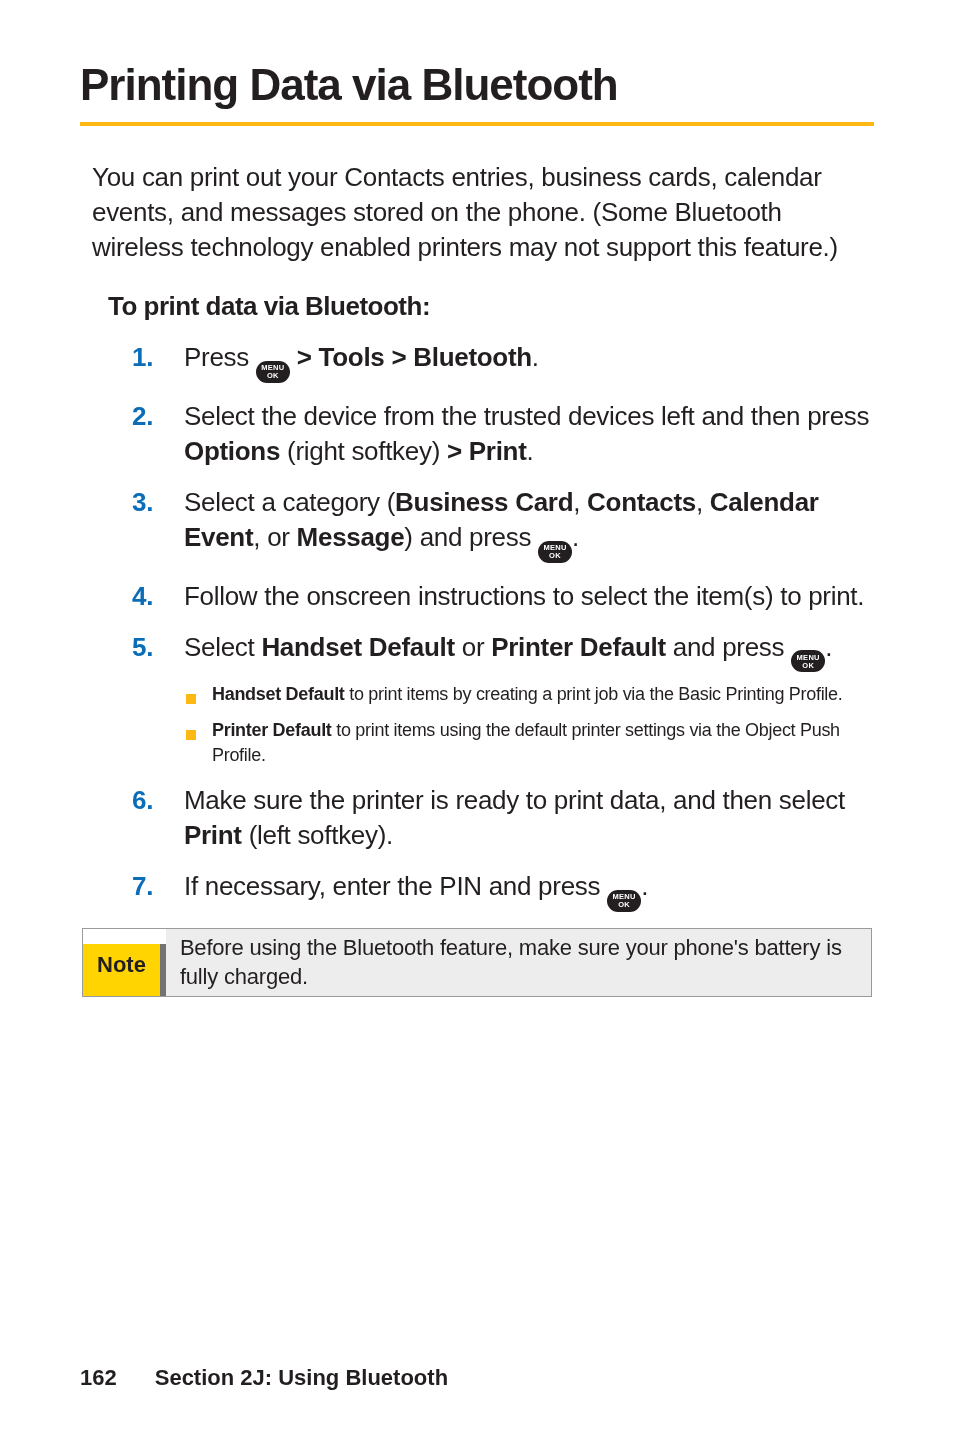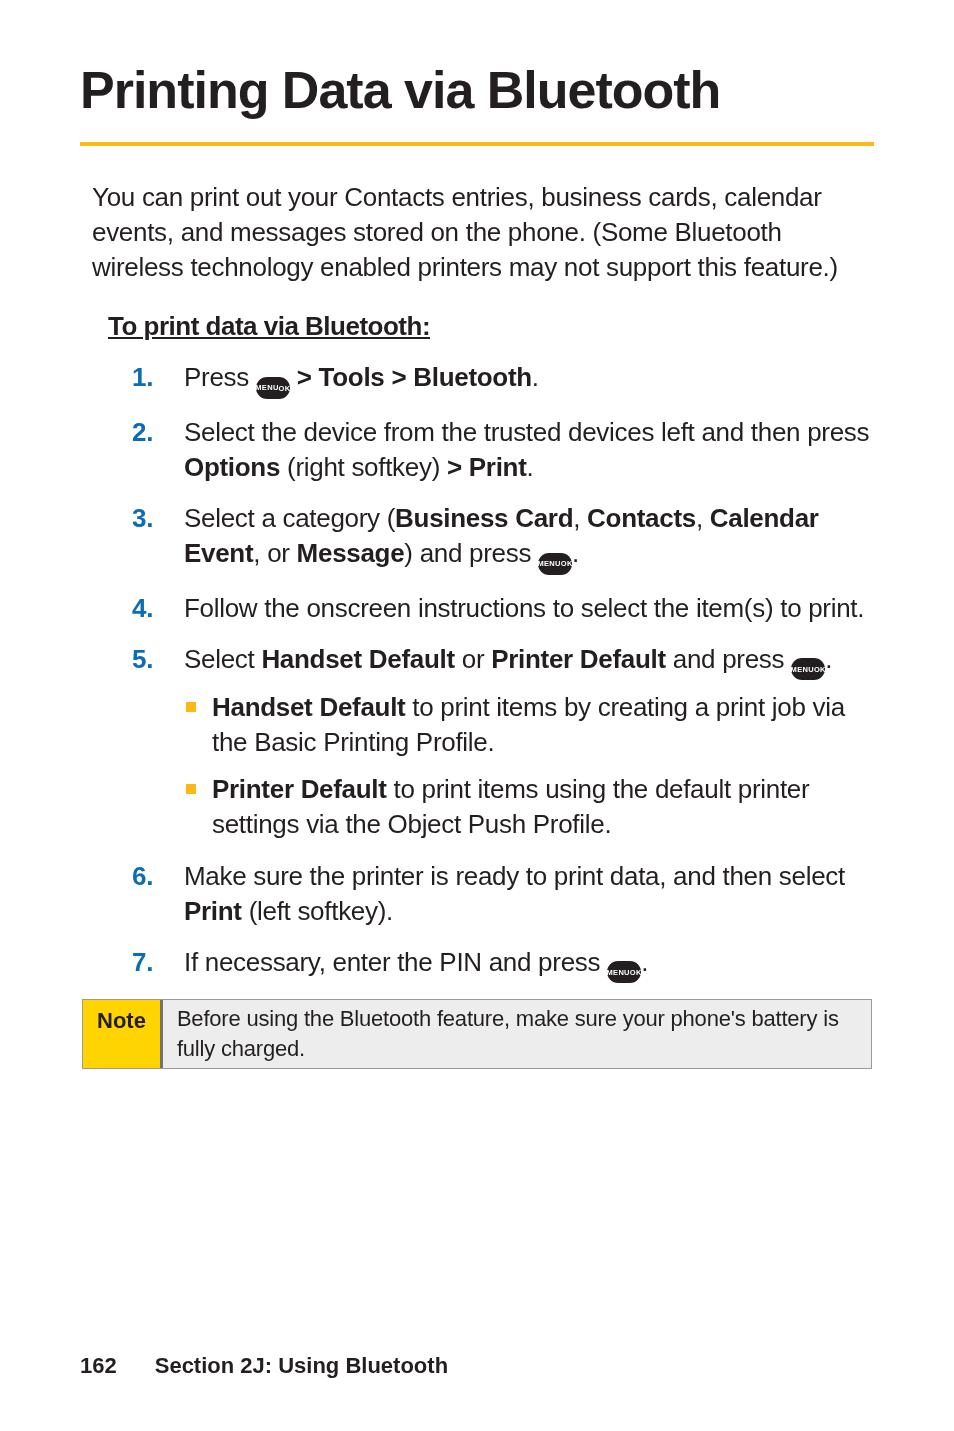--- a/index.html
+++ b/index.html
@@ -13,43 +13,42 @@
       background: #ffffff;
       font-family: "Myriad Pro", "Segoe UI", Arial, sans-serif;
       color: #231f20;
     }
     .page {
       padding: 60px 80px 40px 80px;
       height: 100%;
       position: relative;
     }
     .title {
-      font-size: 52px;
+      font-size: 44px;
       font-weight: 700;
       letter-spacing: -1px;
-      margin-bottom: 22px;
+      margin-bottom: 12px;
     }
     .title-rule {
       height: 4px;
       background: #fdb913;
       width: 100%;
       margin-bottom: 34px;
     }
     .intro {
       font-size: 26px;
       line-height: 1.35;
       margin: 0 4px 26px 12px;
       letter-spacing: -0.3px;
     }
     .subhead {
       font-size: 26px;
       font-weight: 700;
       letter-spacing: -0.5px;
       margin: 0 0 18px 28px;
-      text-decoration: underline;
     }
     ol.steps {
       list-style: none;
       counter-reset: step;
       margin-left: 52px;
     }
     ol.steps > li {
       counter-increment: step;
       position: relative;
       padding-left: 52px;
@@ -74,35 +73,36 @@
       width: 34px;
       height: 22px;
       background: #231f20;
       border-radius: 11px / 11px;
       color: #fff;
       font-size: 7.5px;
       font-weight: 700;
       line-height: 1;
       align-items: center;
       justify-content: center;
+      flex-direction: column;
       text-align: right;
       padding-top: 0.5px;
       letter-spacing: 0.3px;
     }
     .menu-icon .ln1 { display:block; }
     .menu-icon .ln2 { display:block; margin-top: 0.5px; }
     ul.sub {
       list-style: none;
       margin-top: 10px;
     }
     ul.sub > li {
       position: relative;
       padding-left: 28px;
       margin-bottom: 12px;
-      font-size: 26px;
+      font-size: 18px;
       line-height: 1.35;
       letter-spacing: -0.3px;
     }
     ul.sub > li::before {
       content: "";
       position: absolute;
       left: 2px;
       top: 12px;
       width: 10px;
       height: 10px;
@@ -111,35 +111,36 @@
     .note-box {
       display: flex;
       border: 1px solid #9a9a9a;
       margin: 14px 2px 0 2px;
     }
     .note-label {
       background: #ffd400;
       font-weight: 700;
       font-size: 22px;
       padding: 8px 14px;
-      border-right: 3px solid #737373;
+      border-right: 6px solid #737373;
       display: flex;
       align-items: flex-start;
+      margin-top: 15px;
     }
     .note-body {
       background: #ededed;
       font-size: 22px;
       line-height: 1.35;
       padding: 4px 14px;
       flex: 1;
       letter-spacing: -0.2px;
     }
     .footer {
       position: absolute;
-      bottom: 52px;
+      bottom: 40px;
       left: 80px;
       font-size: 22px;
       font-weight: 700;
     }
     .footer .pg {
       margin-right: 38px;
     }
   </style>
 </head>
 <body>

